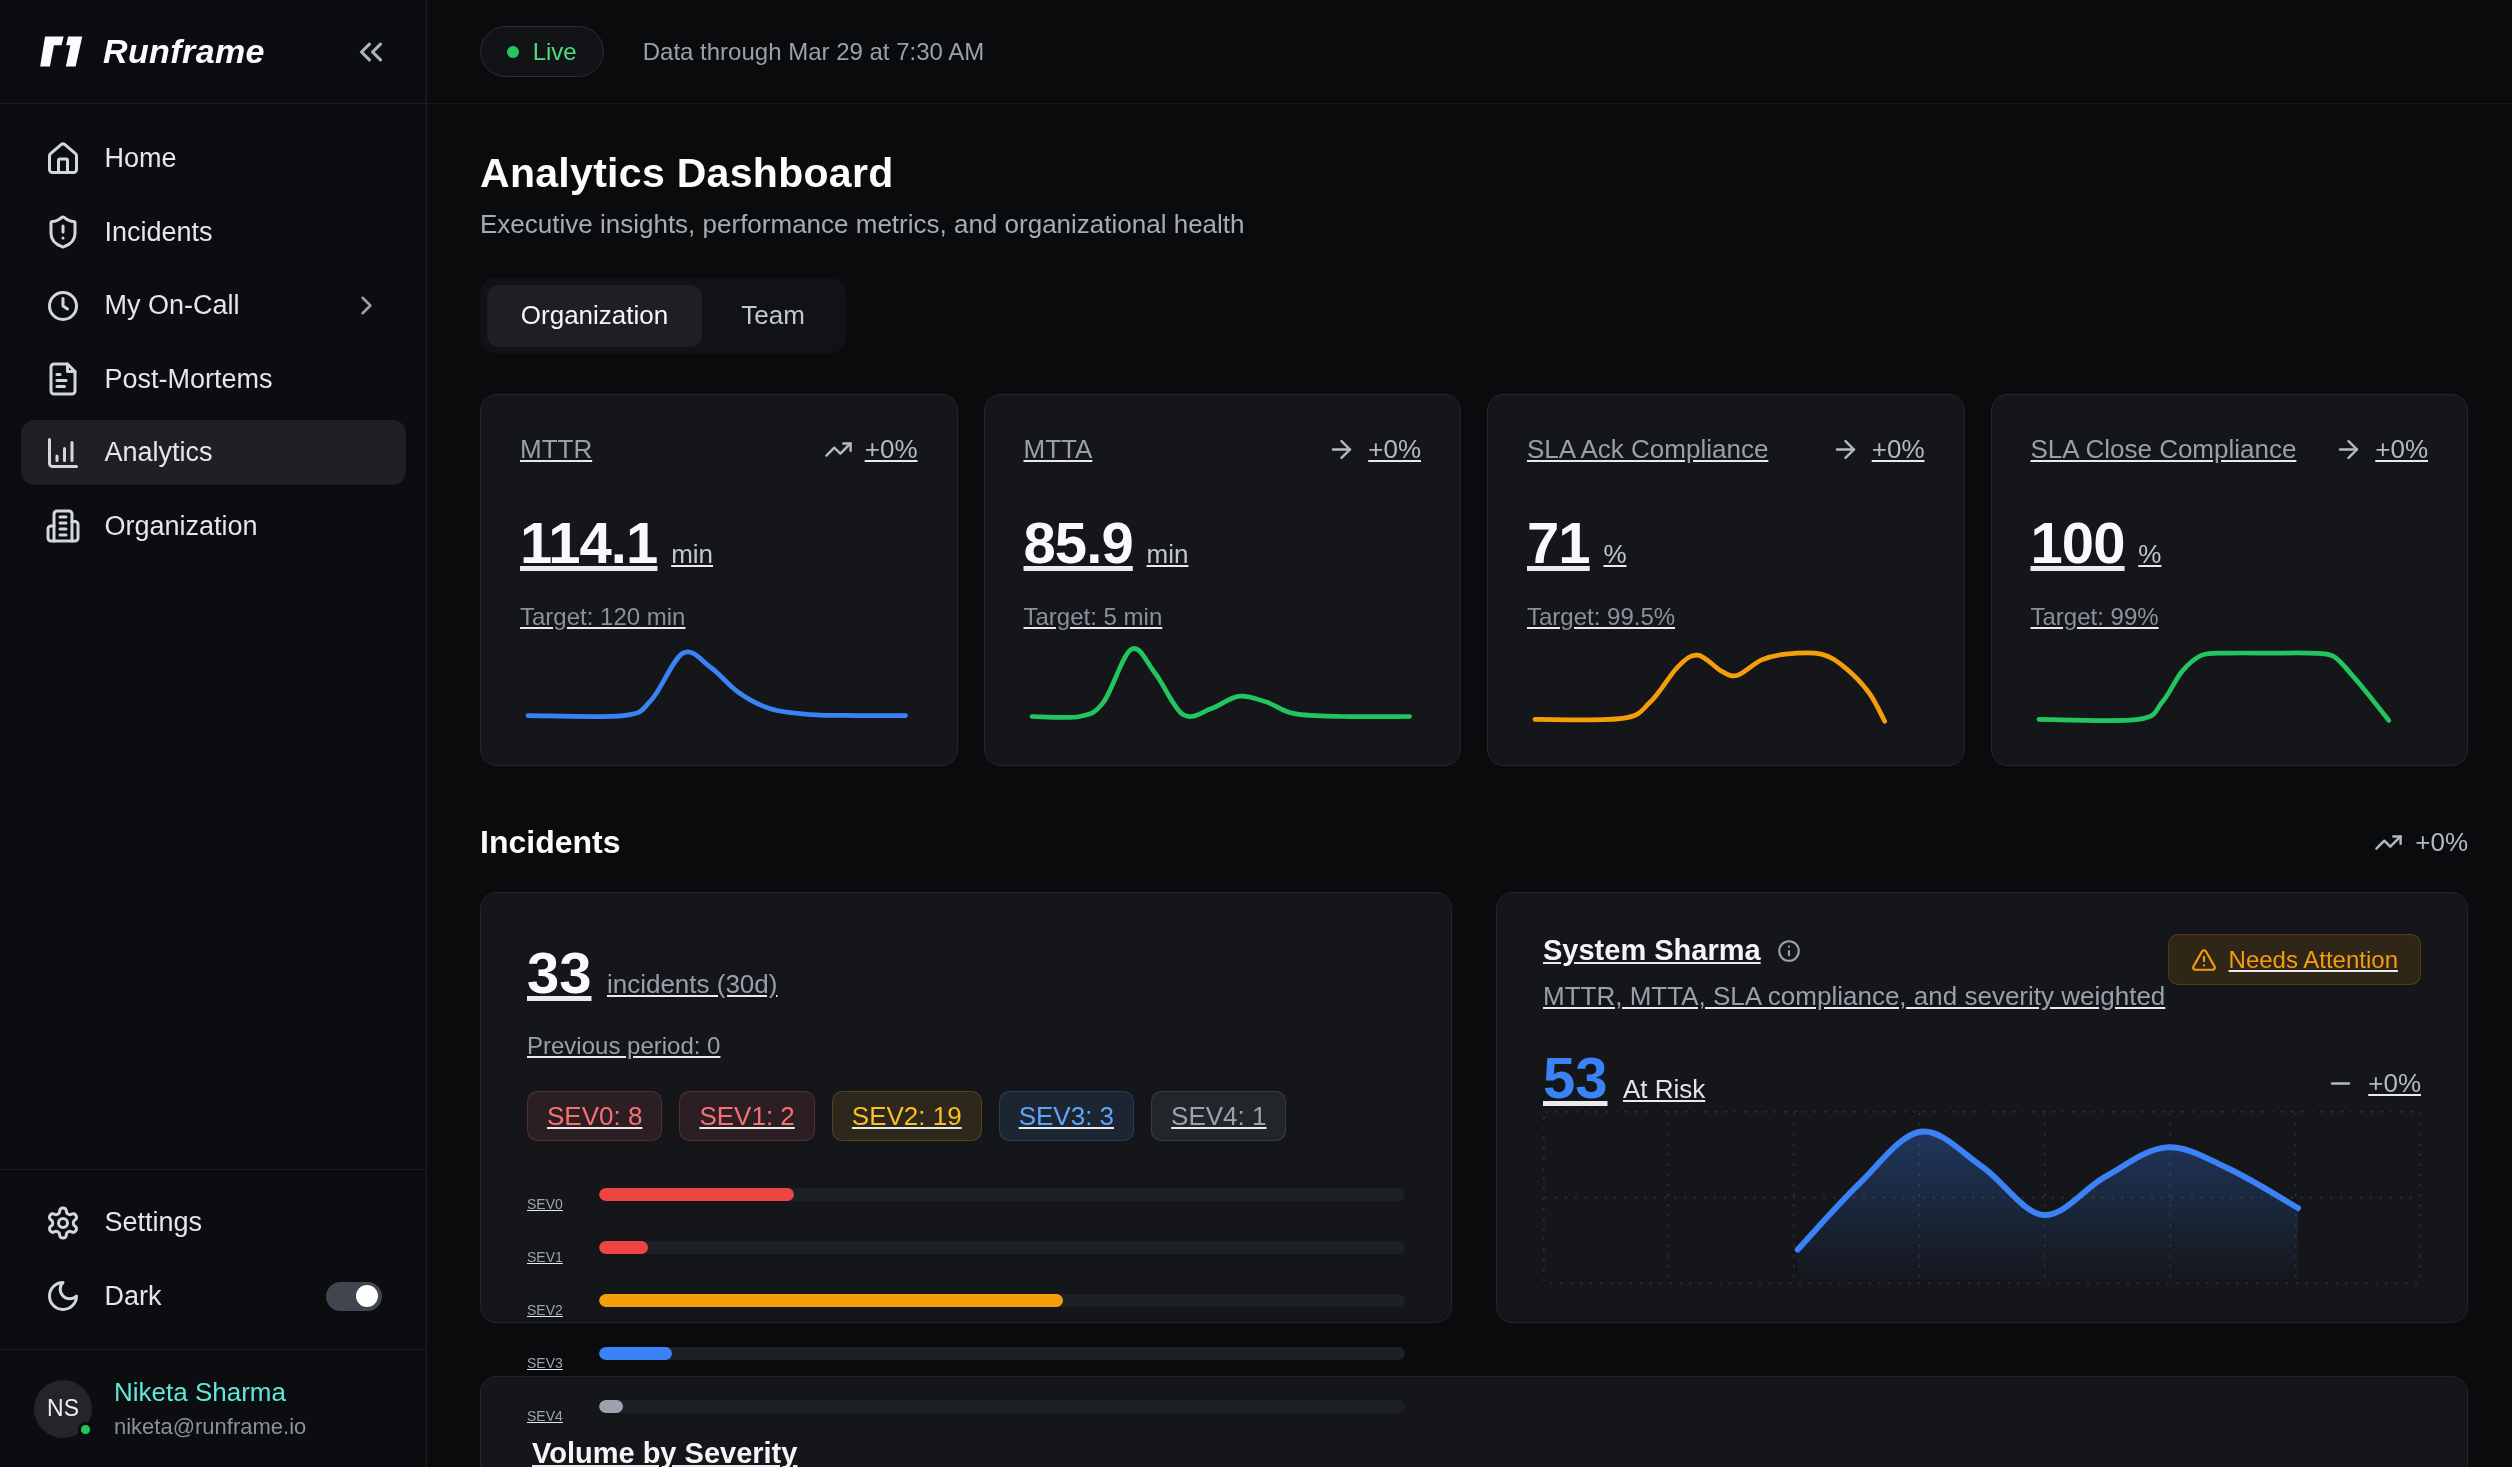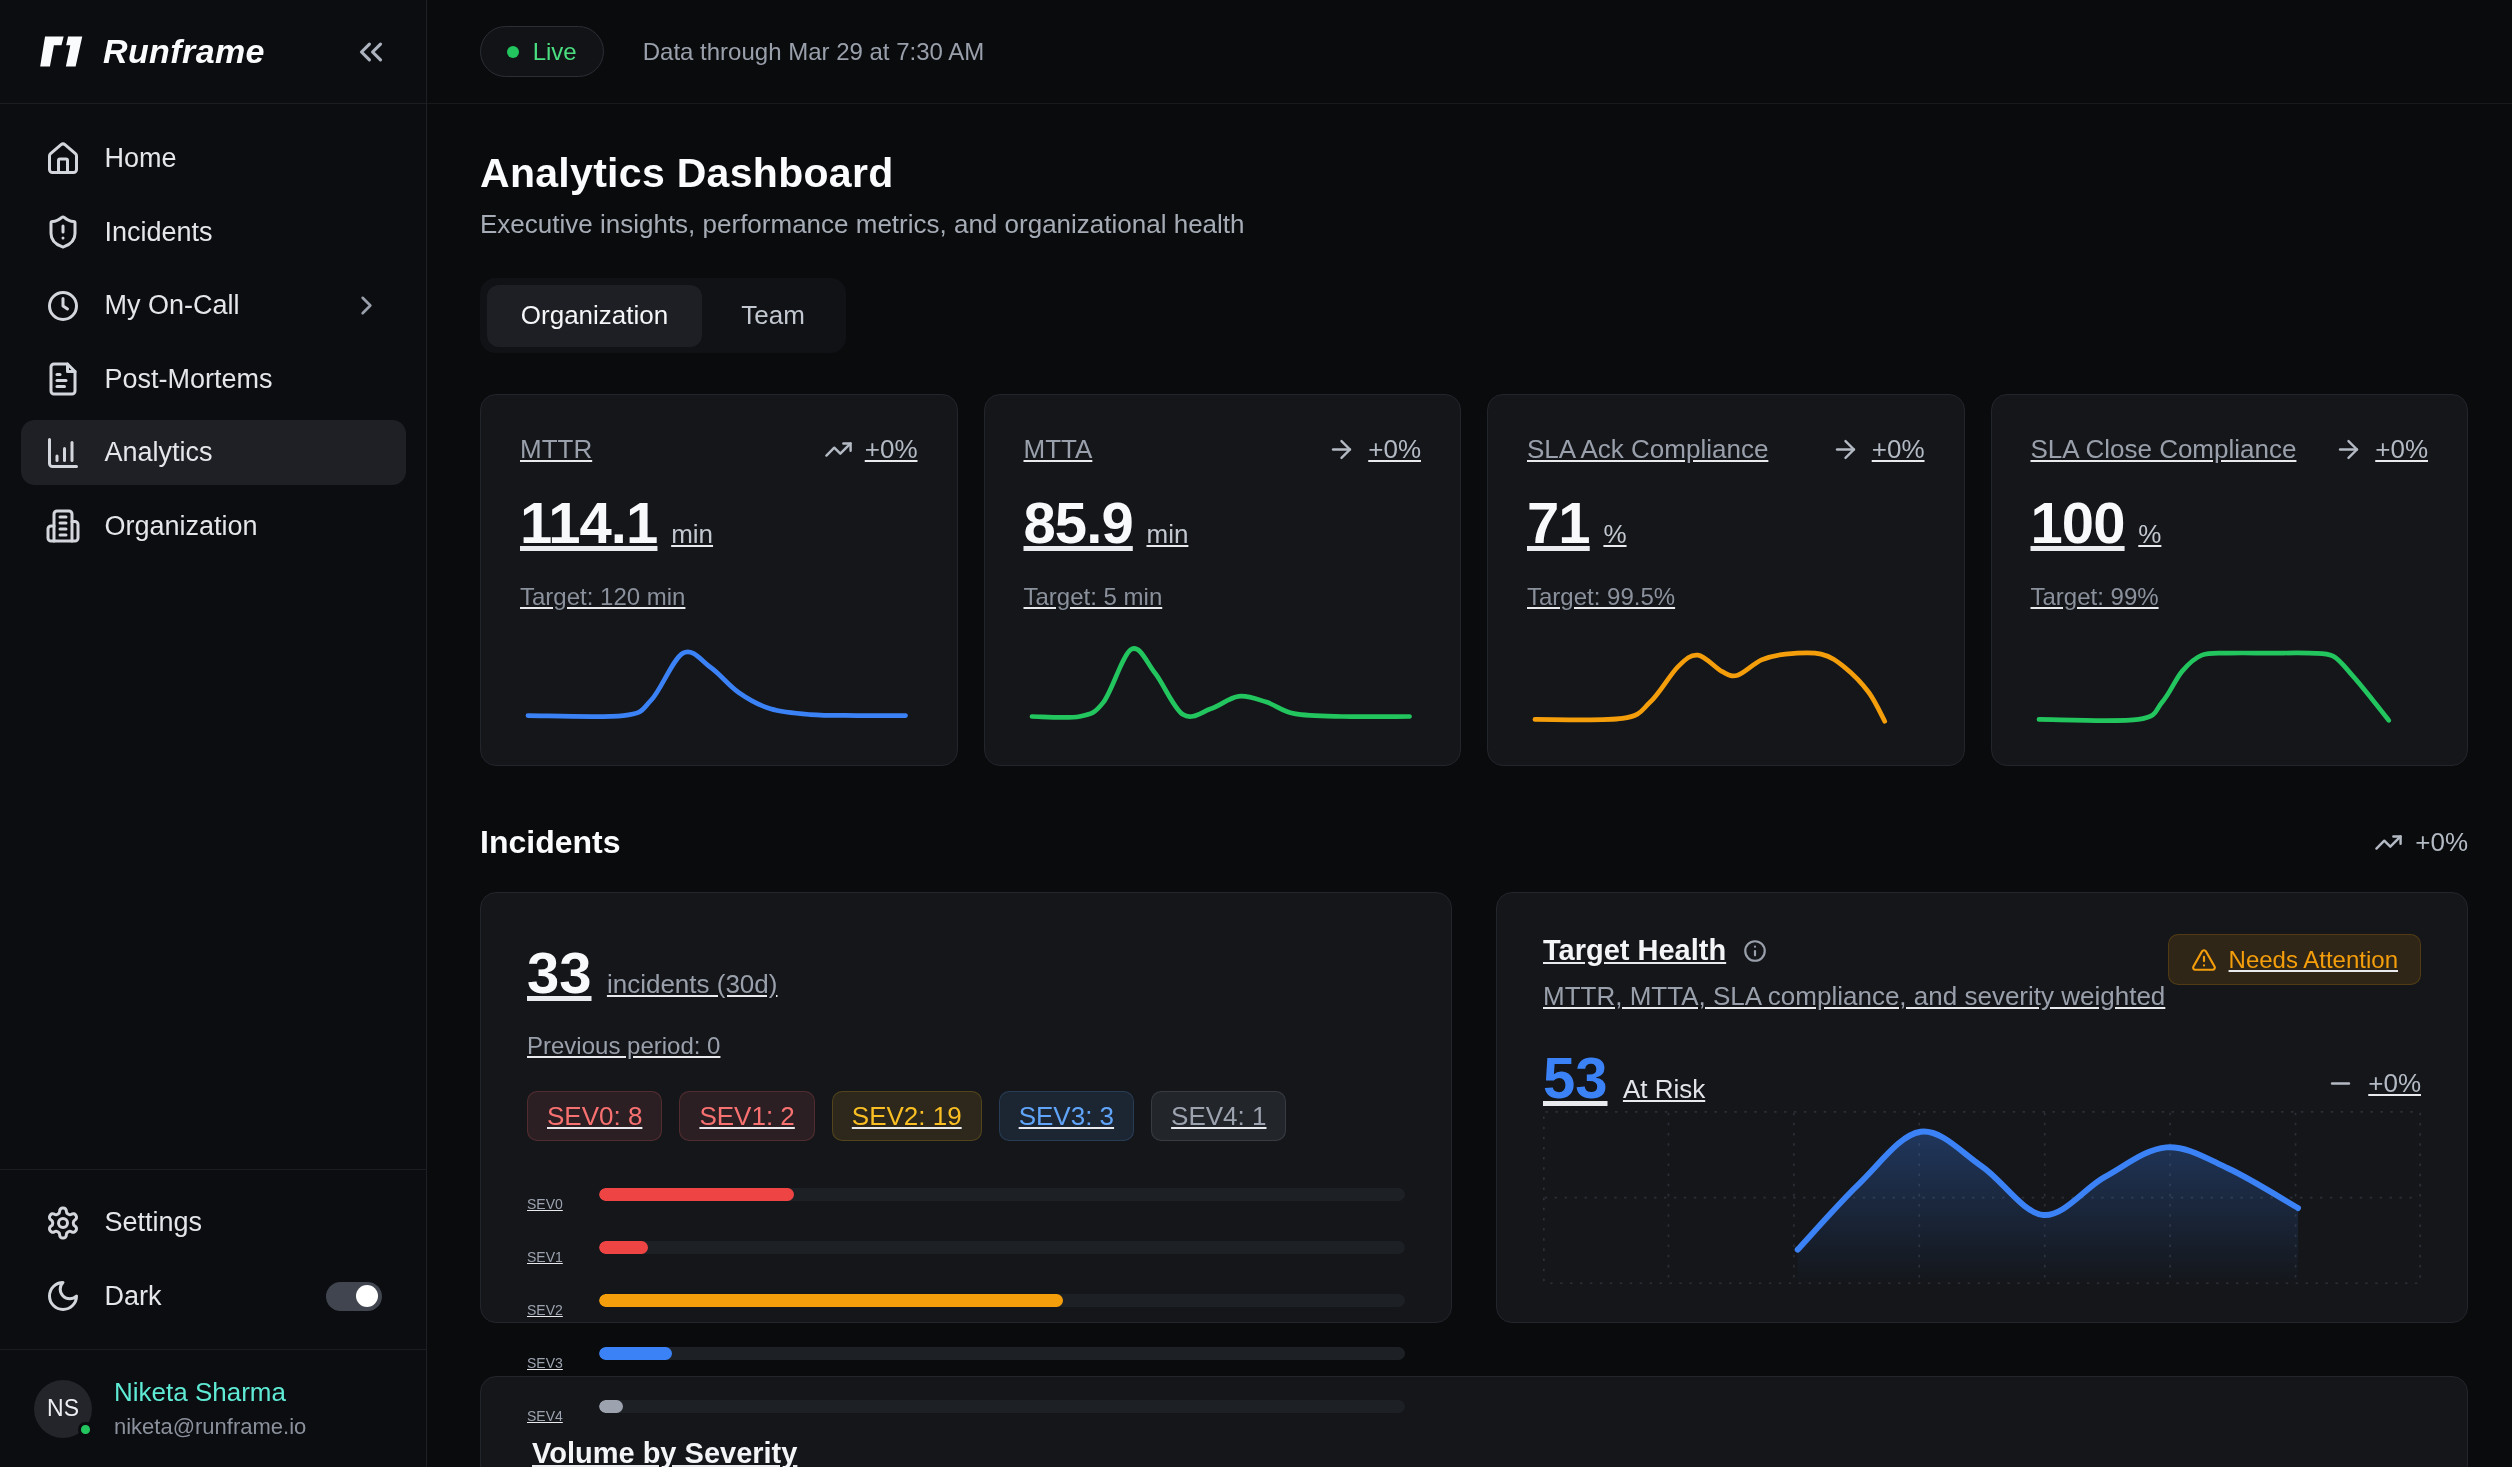--- a/index.html
+++ b/index.html
@@ -49,21 +49,21 @@
   .tab.active { background:#1d1f25; color:#f5f6f8; }
 
   .card { background:#14161a; border:0.9px solid #22252b; border-radius:16px;text-decoration:underline; }
 
   .metric-grid { display:grid; grid-template-columns:repeat(4,1fr); gap:26px; margin-top:41px; }
   .metric-card { padding:39px 39px 36px; height:372px; display:flex; flex-direction:column; }
   .m-head { display:flex; justify-content:space-between; align-items:center; }
   .m-label { font-size:26px; color:#9aa0ab; }
   .delta { display:flex; align-items:center; gap:12px; font-size:26px; color:#b4bac4; white-space:nowrap; }
   .delta svg { width:29px; height:29px; }
-  .m-value-row { display:flex; align-items:baseline; gap:13.7px; margin-top:24px; }
+  .m-value-row { display:flex; align-items:baseline; gap:13.7px; margin-top:44px; }
   .m-value { font-size:58px; font-weight:700; color:#f8f9fb; letter-spacing:-0.9px; }
   .m-unit { font-size:26px; color:#c2c7cf; }
   .m-target { margin-top:27px; font-size:24px; color:#8b919c; }
   .spark { margin-top:auto; width:100%; height:96px; display:block; overflow:visible; }
 
   .section-head { display:flex; justify-content:space-between; align-items:center; margin-top:58px; }
   .section-title { font-size:32px; font-weight:700; color:#fbfcfd; }
 
   .inc-grid { display:grid; grid-template-columns:1fr 1fr; gap:44px; margin-top:31px; }
   .inc-card { padding:46px; height:431px; display:flex; flex-direction:column; }
@@ -382,21 +382,21 @@
                   <span class="sev-fill" style="width: 3%; display: block; background: rgb(156, 163, 175);"></span>
                 </span>
             </div>
           </div>
         </div>
 
         <div class="card health-card">
           <div class="h-head">
             <div>
               <div class="h-title-row">
-                <span class="h-title">Target Health</span>
+                <span class="h-title">System Sharma</span>
                 <span class="h-info">
                   <svg viewBox="0 0 24 24" fill="none" stroke="currentColor" stroke-width="2" stroke-linecap="round" stroke-linejoin="round">
                       <circle cx="12" cy="12" r="9"></circle>
                       <path d="M12 16v-4"></path>
                       <path d="M12 8h.01"></path>
                     </svg>
                 </span>
               </div>
               <div class="h-desc">MTTR, MTTA, SLA compliance, and severity weighted</div>
             </div>

